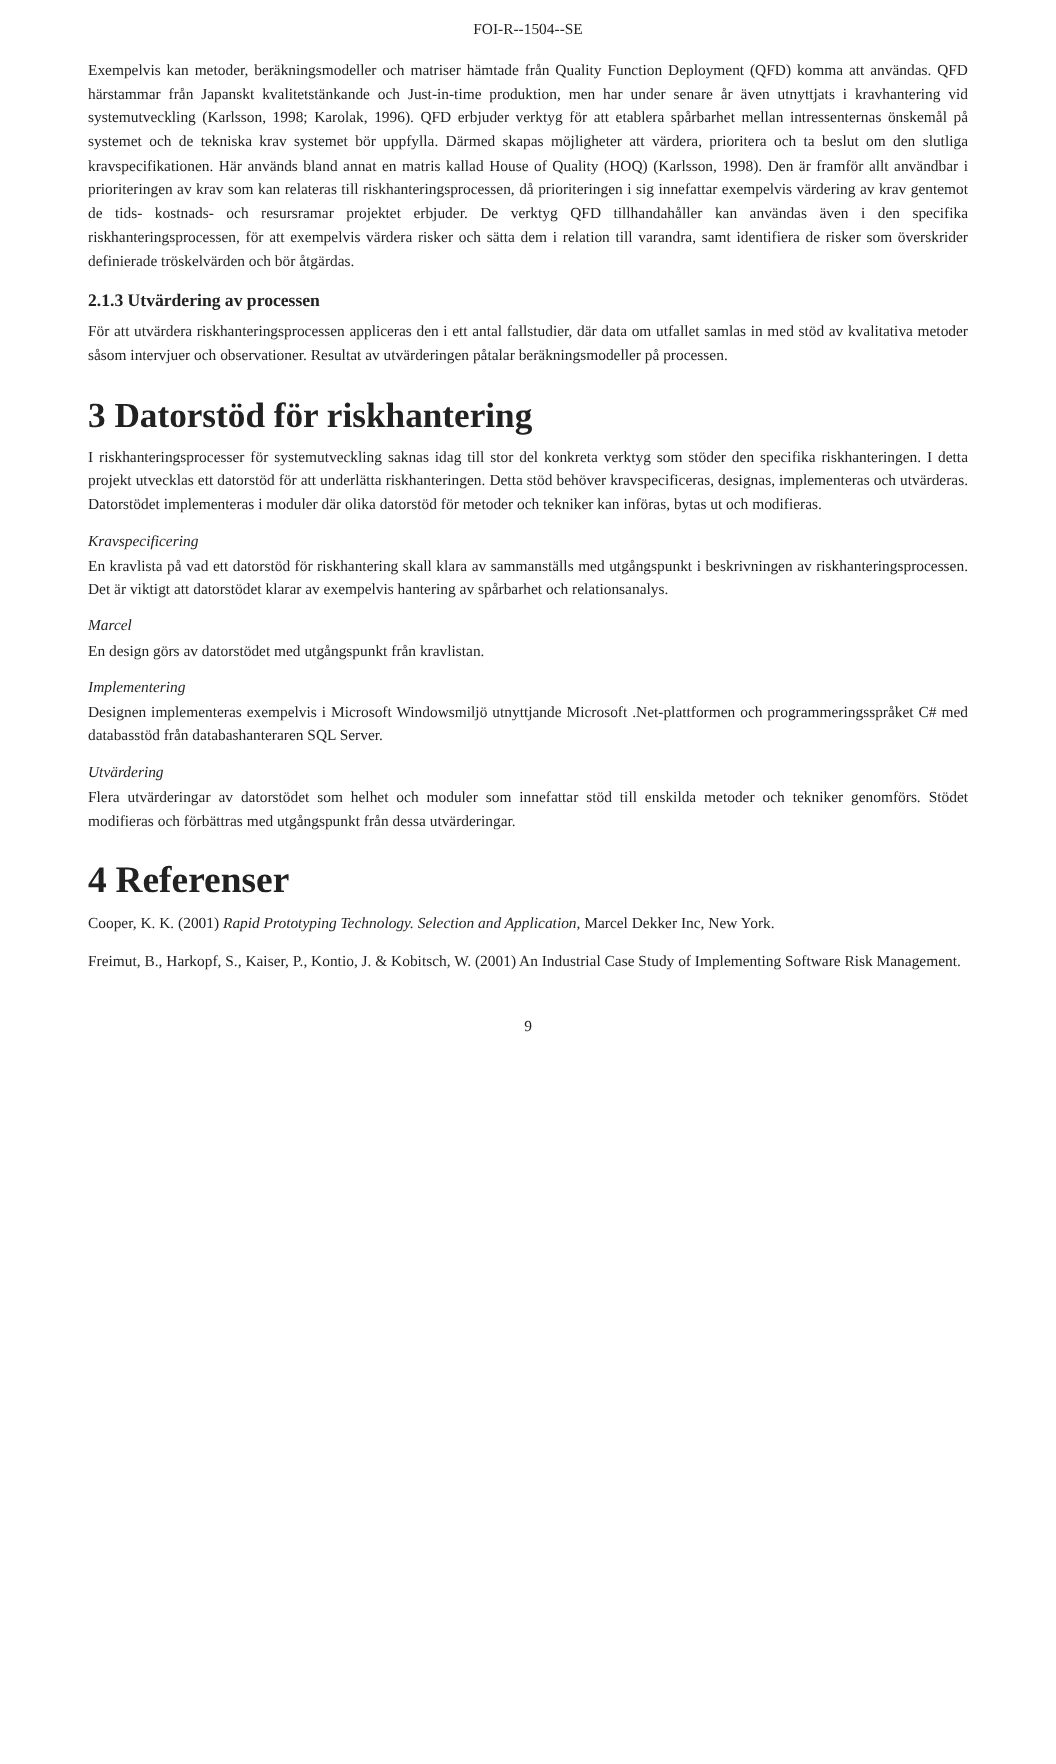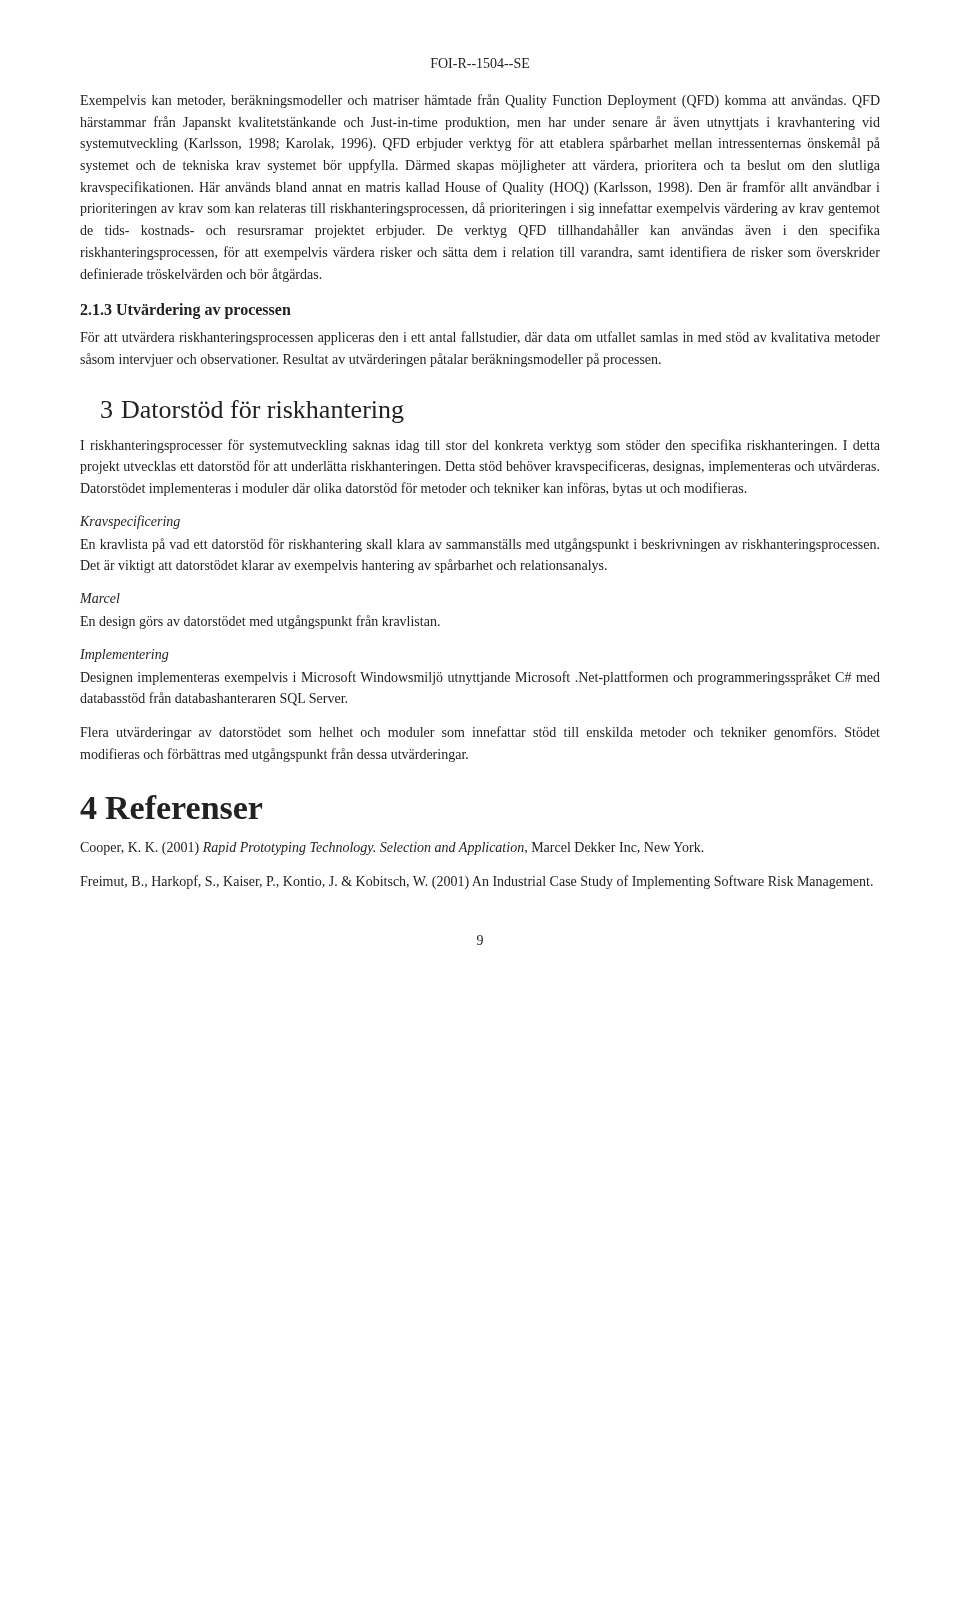--- a/index.html
+++ b/index.html
@@ -11,45 +11,44 @@
       background: #ffffff;
       font-family: "Times New Roman", Times, serif;
       font-size: 14px;
       color: #222222;
       width: 960px;
       min-height: 1604px;
     }
     .page {
       width: 960px;
       min-height: 1604px;
-      padding: 56px 80px 60px 80px;
+      padding: 20px 80px 60px 80px;
       position: relative;
     }
     .header {
       text-align: center;
       margin-bottom: 18px;
       font-size: 14px;
     }
     .content-block {
       text-align: justify;
       line-height: 1.55;
       margin-bottom: 12px;
     }
     .section-heading-2 {
       font-size: 16px;
       font-weight: bold;
       margin-bottom: 8px;
       margin-top: 16px;
     }
     .section-heading-large {
-      font-size: 26px;
-      font-weight: normal;
+      font-size: 32px;
+      font-weight: bold;
       margin-top: 24px;
       margin-bottom: 10px;
-      margin-left: 20px;
     }
     .section-heading-ref {
       font-size: 34px;
       font-weight: bold;
       margin-top: 24px;
       margin-bottom: 10px;
     }
     .italic-heading {
       font-style: italic;
       font-weight: normal;
@@ -112,20 +111,23 @@
   </div>
 
   <div class="italic-heading">
     <span>Implementering</span>
   </div>
 
   <div class="content-block">
     <span>Designen implementeras exempelvis i Microsoft Windowsmiljö utnyttjande Microsoft .Net-plattformen och programmeringsspråket C# med databasstöd från databashanteraren SQL Server.</span>
   </div>
 
+  <div class="italic-heading">
+    <span>Utvärdering</span>
+  </div>
 
   <div class="content-block">
     <span>Flera utvärderingar av datorstödet som helhet och moduler som innefattar stöd till enskilda metoder och tekniker genomförs. Stödet modifieras och förbättras med utgångspunkt från dessa utvärderingar.</span>
   </div>
 
   <div class="section-heading-ref">
     <span class="section-num">4</span><span>Referenser</span>
   </div>
 
   <div class="content-block">

